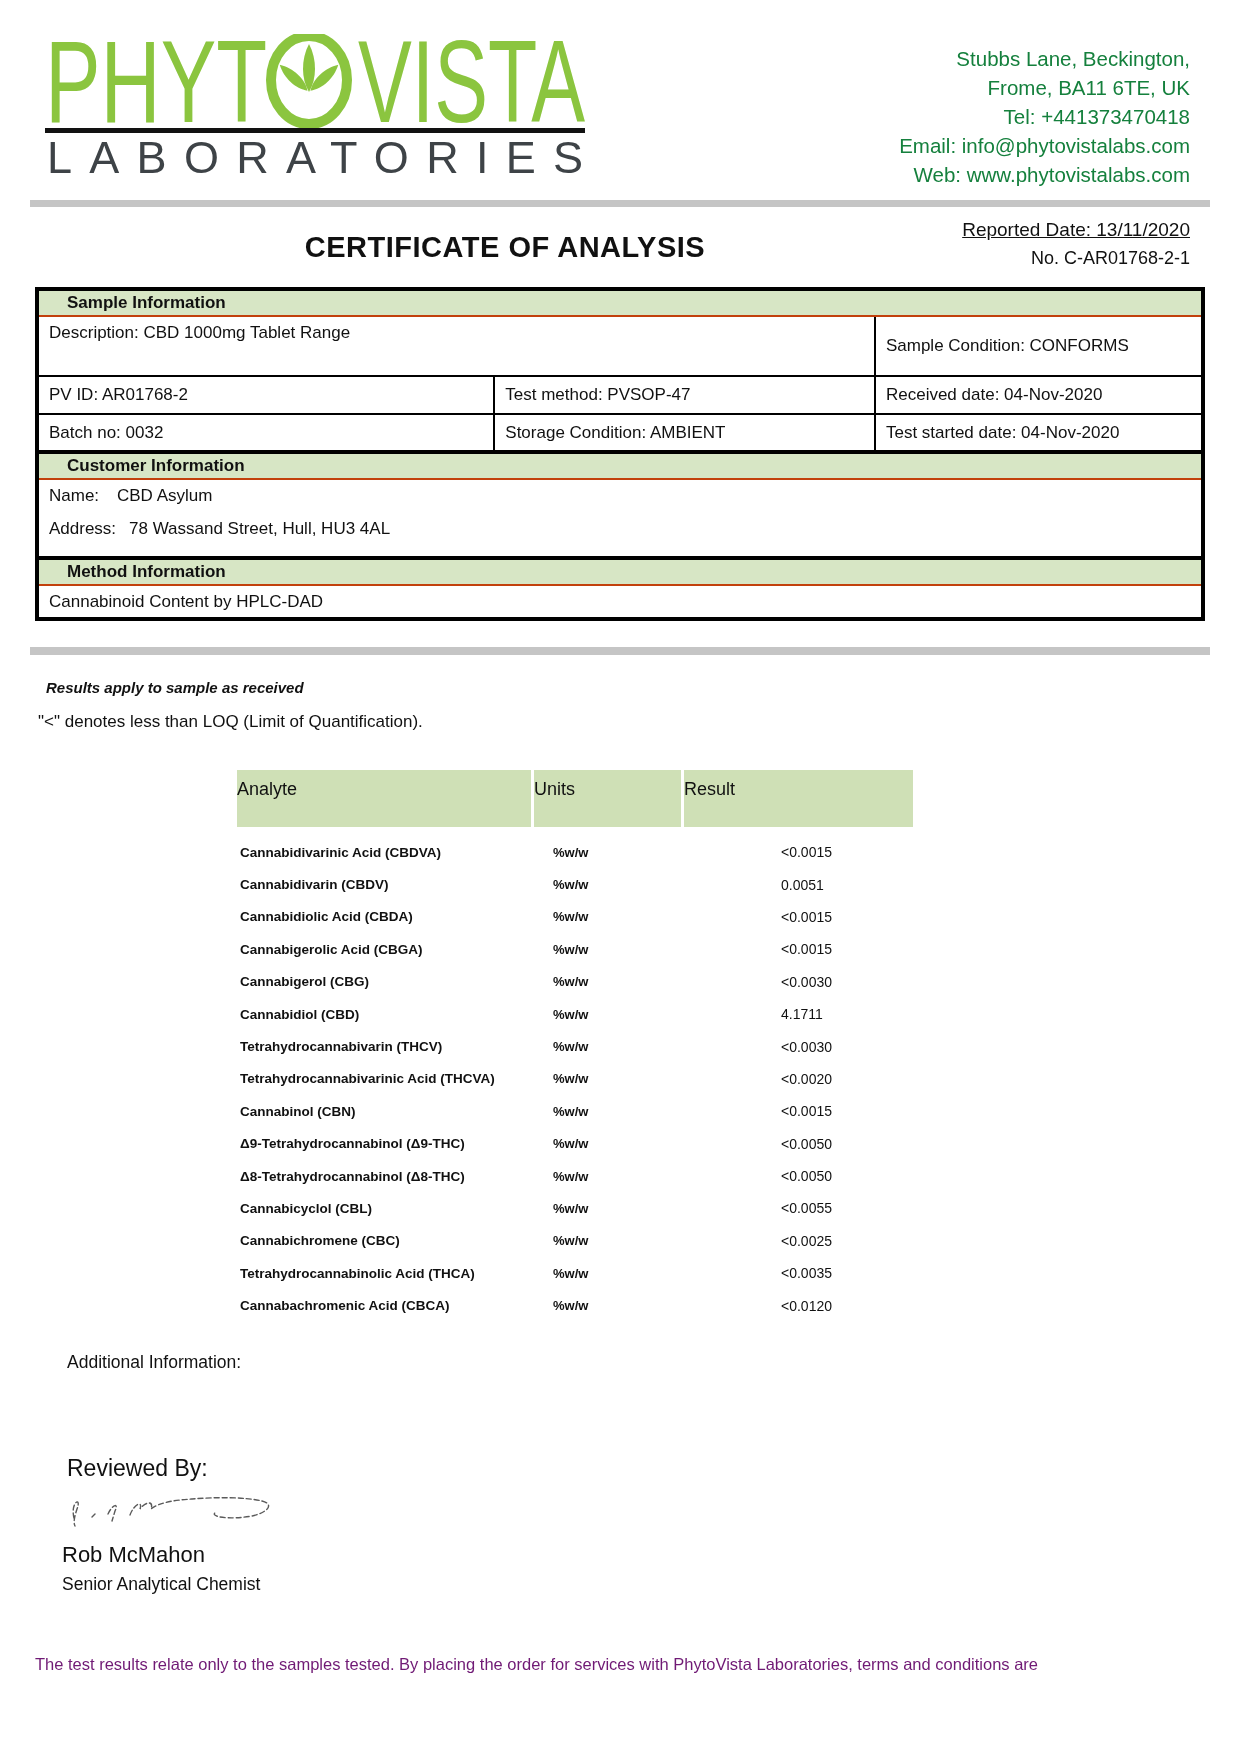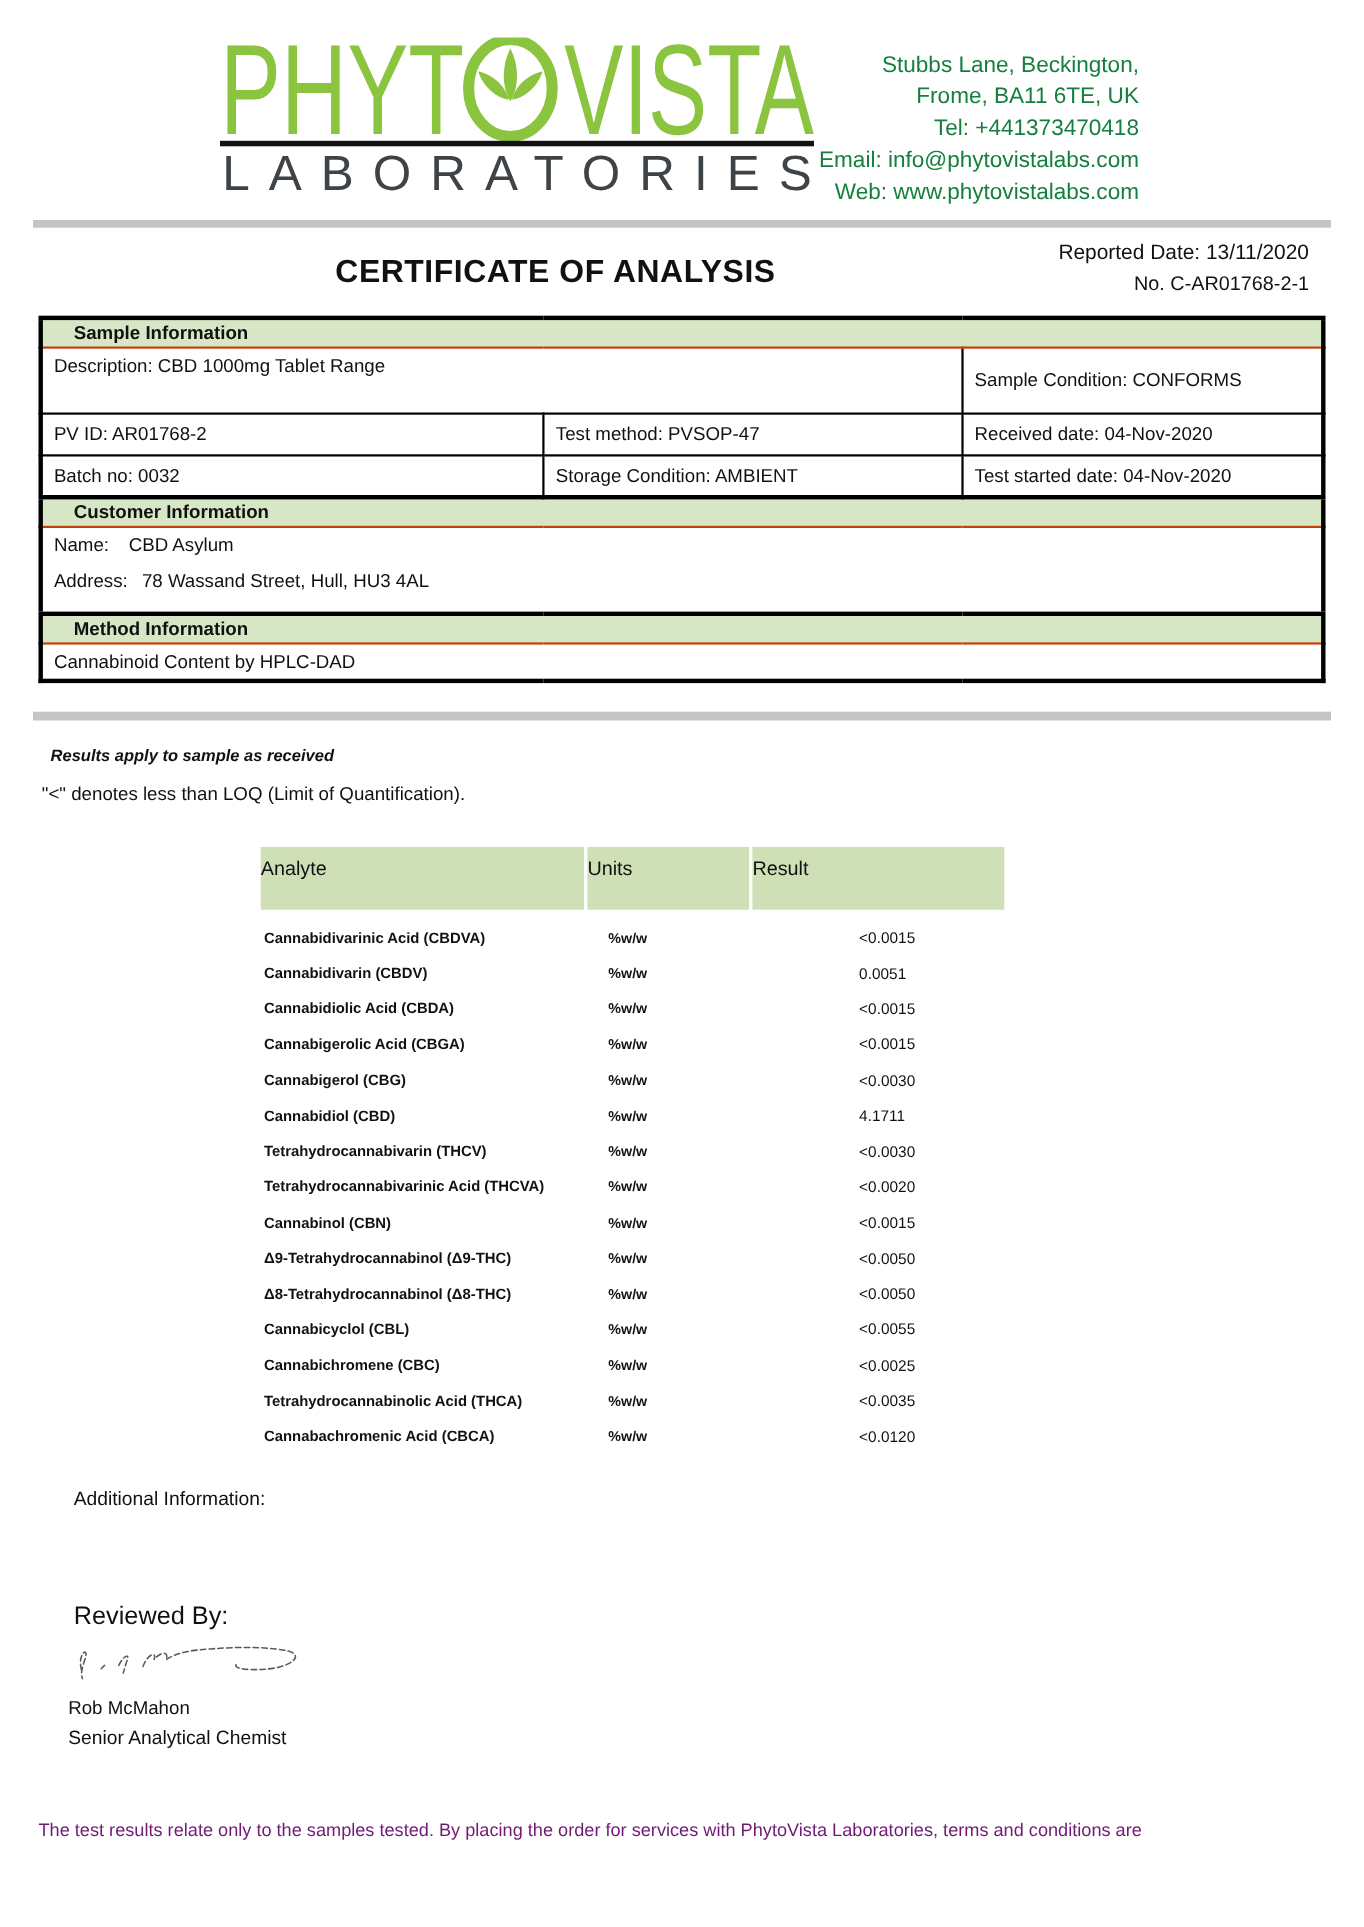--- a/index.html
+++ b/index.html
@@ -2,26 +2,26 @@
 <html><head>
 <meta charset="utf-8">
 <style>
   * { margin:0; padding:0; box-sizing:border-box; }
   html,body { background:#ffffff; }
   body {
     width:1240px; height:1752px; position:relative; overflow:hidden;
     font-family:"Liberation Sans","DejaVu Sans",sans-serif; color:#111;
   }
   
-  .header { display:flex; justify-content:center; height:200px; padding:34px 50px 0 45px; }
+  .header { display:flex; justify-content:space-between; height:200px; padding:34px 50px 0 45px; }
   .contact { text-align:right; font-size:20.5px; line-height:1.42; color:#15803d; padding-top:10px; white-space:nowrap; }
   .divider { height:7px; background:#c5c5c5; margin:0 30px; }
   
   .title-block { position:relative; height:70px; margin:8px 35px 0 35px; }
-  .reported-date { position:absolute; top:4px; right:15px; font-size:19px; }
+  .reported-date { position:absolute; top:4px; right:15px; font-size:19px;text-decoration:underline; }
   .coa-title { position:absolute; top:16px; left:0; width:940px; text-align:center; font-size:29px; font-weight:bold; letter-spacing:0.5px; }
   .report-no { position:absolute; top:33px; right:15px; font-size:18px; }
   
   .info-table { width:1170px; margin:2px 35px 0 35px; border-collapse:collapse; border:4px solid #000; font-size:17px; }
   .info-table td { border:2px solid #000; padding:4px 8px 4px 10px; vertical-align:middle; }
   .section-row td { background:#d7e6c5; font-weight:bold; border-top:4px solid #000; border-bottom:2px solid #c2410c; padding:2px 8px 2px 28px; height:26px; }
   .desc-row td { height:60px; }
   .desc-cell { vertical-align:top !important; padding-top:6px !important; }
   .data-row td { height:38px; }
   .customer-cell { height:66px; vertical-align:top !important; padding-top:6px !important; }
@@ -39,21 +39,21 @@
   .hc.h-analyte { width:294px; } .hc.h-units { width:147px; } .hc.h-result { width:229px; }
   .res-body { margin-top:9px; }
   .res-row { display:flex; align-items:center; height:32.4px; }
   .c-analyte { width:294px; font-weight:bold; font-size:13.5px; padding-left:3px; }
   .c-units { width:150px; font-weight:bold; font-size:13px; padding-left:22px; }
   .c-result { width:229px; font-size:14px; padding-left:100px; }
   
   .additional { margin:30px 0 16px 67px; font-size:17.5px; font-weight:normal; }
   .reviewed { margin:82px 0 0 67px; font-size:23px; }
   .sig { margin:4px 0 0 64px; }
-  .reviewer-name { margin:4px 0 0 62px; font-size:17px; }
+  .reviewer-name { margin:4px 0 0 62px; font-size:22px; }
   .reviewer-title { margin:6px 0 0 62px; font-size:17.5px; }
   
   .footer { position:absolute; top:1652px; left:35px; width:1170px; font-size:16.5px; line-height:1.55; color:#701a75; }
 </style>
 </head>
 <body>
 
 <div class="header">
   <div>
     <svg width="545" height="152" viewBox="0 0 545 152">

